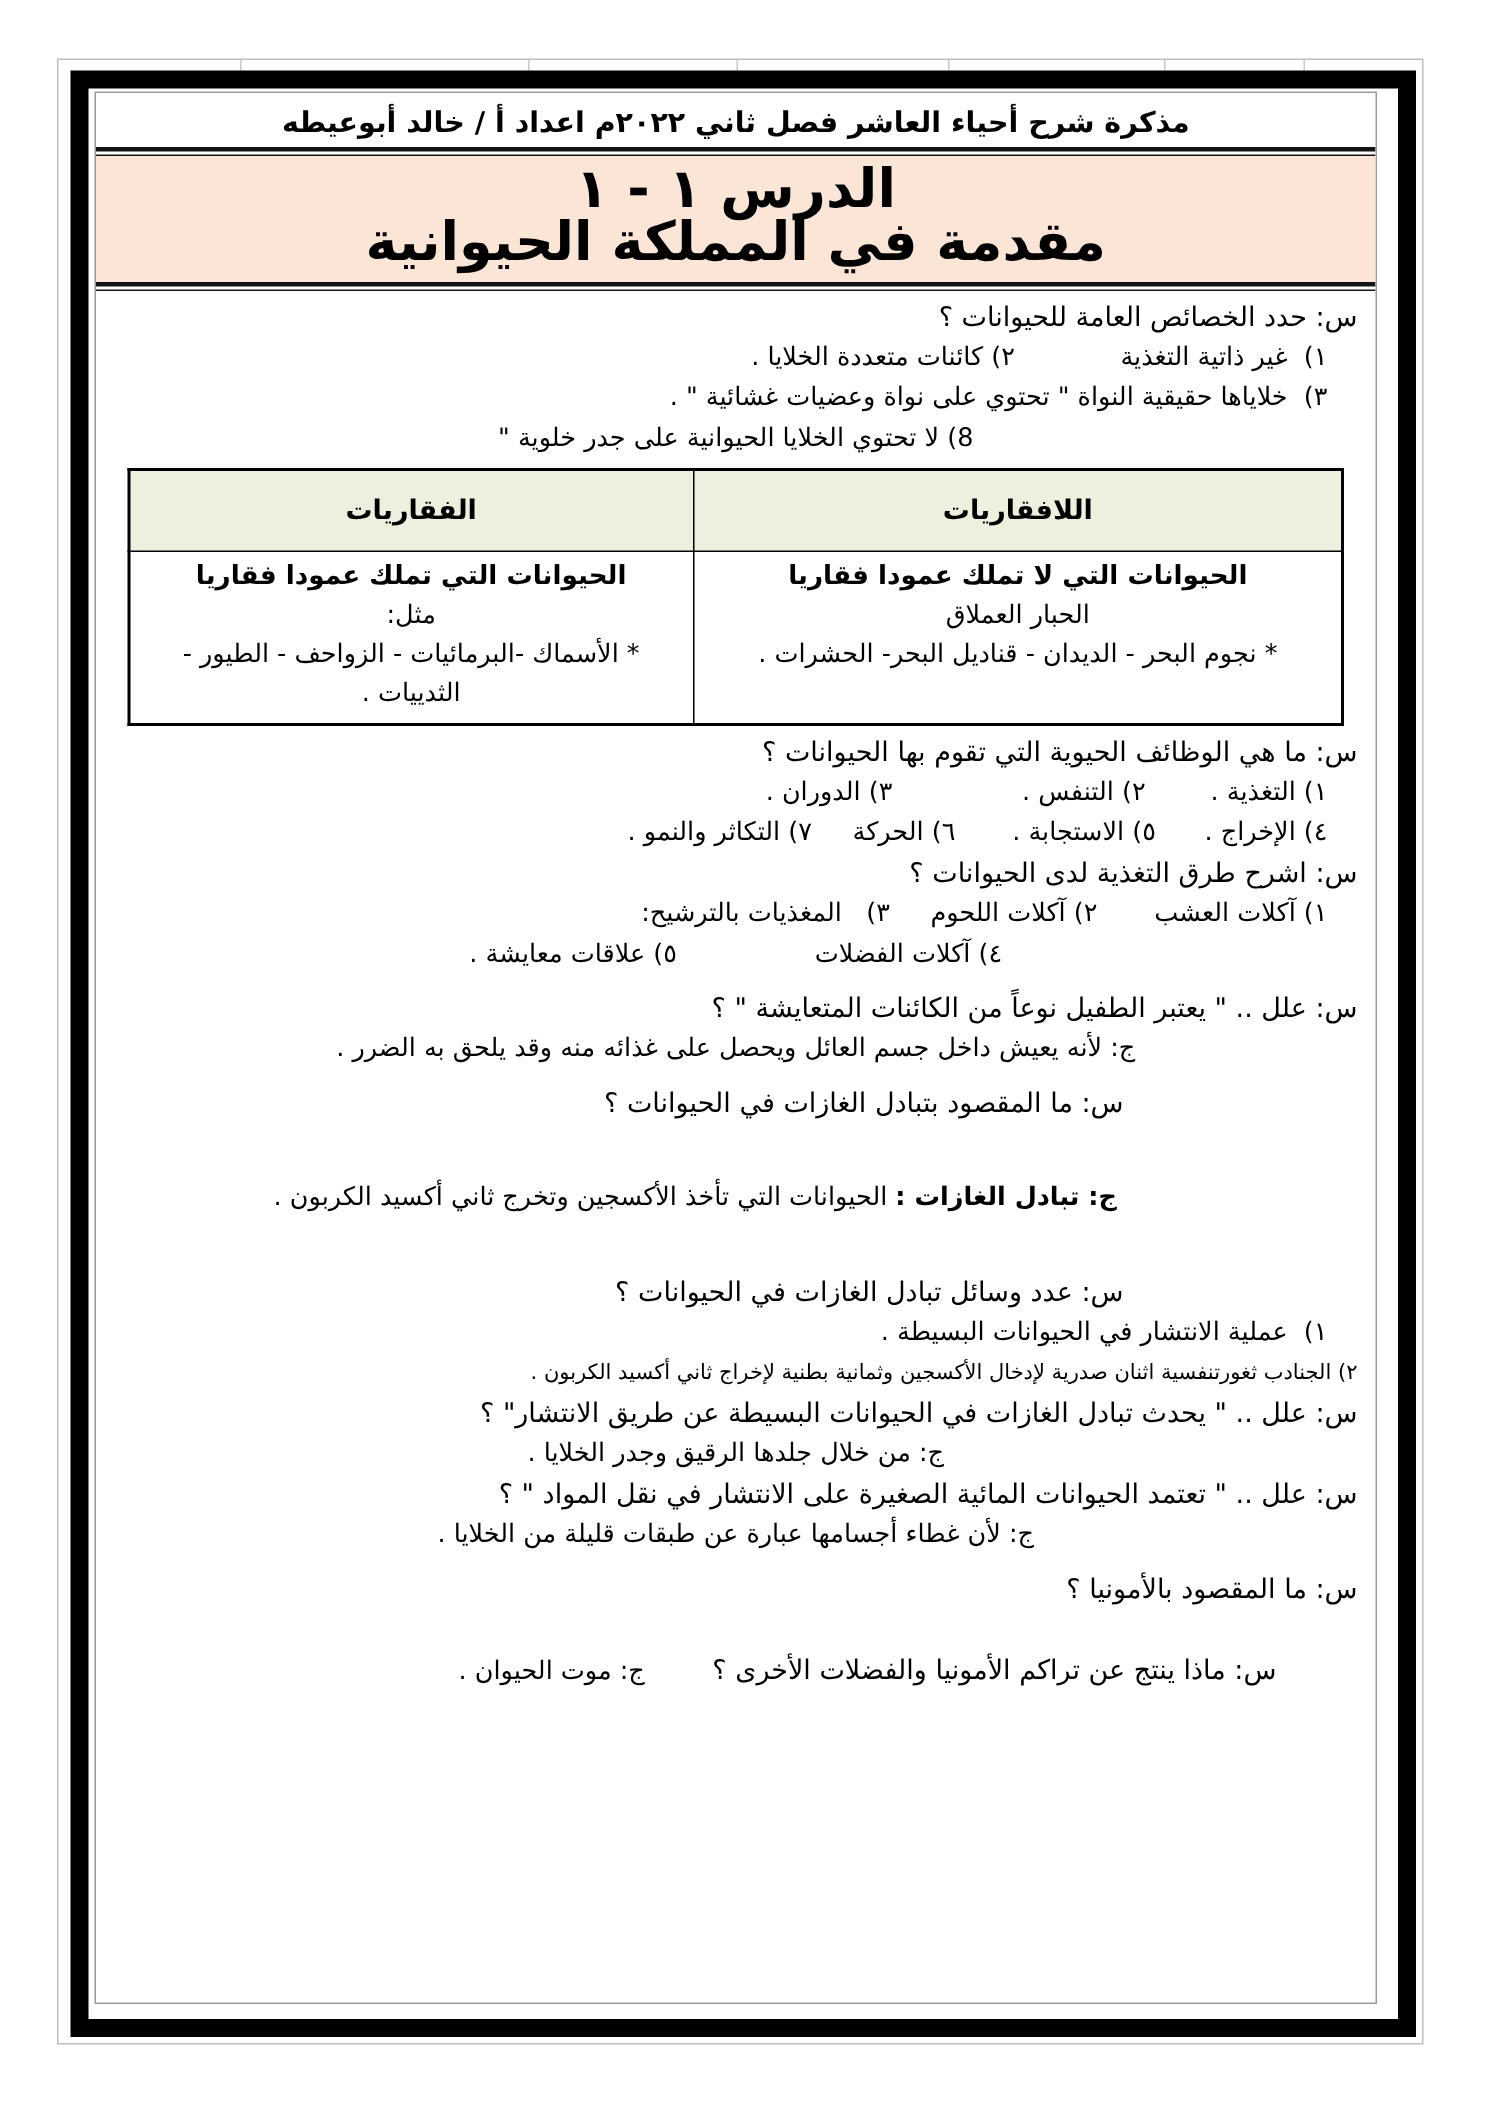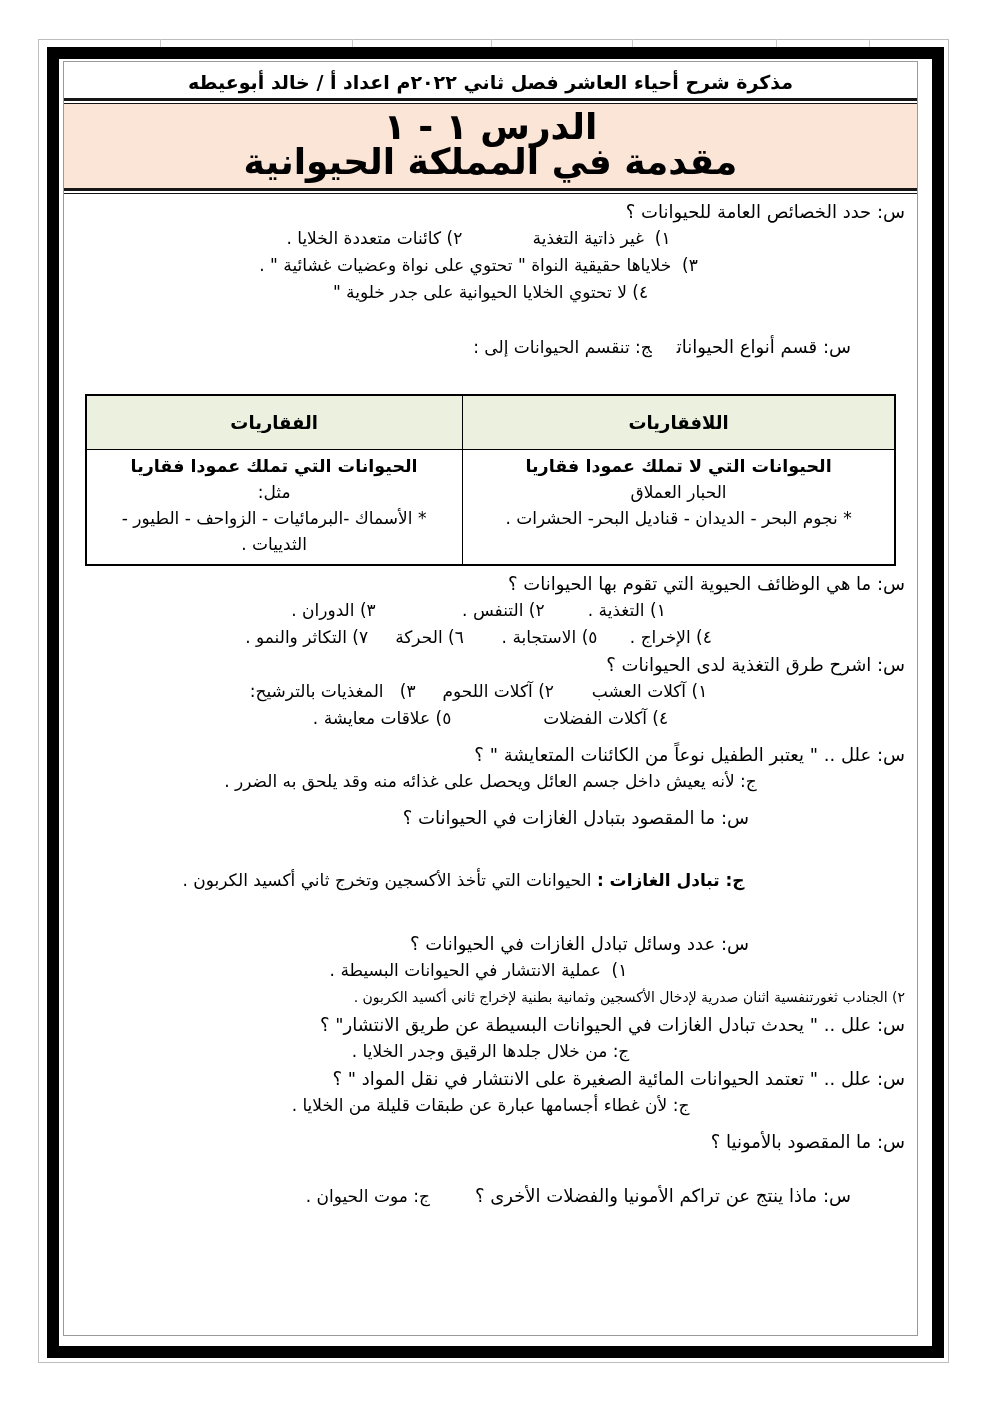--- a/index.html
+++ b/index.html
@@ -16,21 +16,21 @@
     border:1px solid #9a9a9a; overflow:hidden; }
   .doc-header { text-align:center; font-weight:bold; font-size:19px; padding:9px 0 5px; }
   .dline { height:2px; border-top:3px solid #151515; border-bottom:1px solid #151515; }
   .banner { background:var(--banner-bg,#FBE5D6); text-align:center; padding:5px 0 9px; }
   .banner div { font-size:36px; font-weight:bold; line-height:35px; }
   .bodytxt { padding:4px 8px 0; direction:rtl; }
   .ln { font-size:17px; line-height:27px; white-space:pre-wrap; }
   .q { font-weight:normal; font-size:18px; }
   .b { font-weight:bold; }
   .r  { text-align:right; padding-right:4px; }
-  .r1 { text-align:center; padding-right:24px; }
+  .r1 { text-align:right; padding-right:24px; }
   .rc { text-align:right; padding-right:160px; }
   .c  { text-align:center; }
   .sp { margin-top:9px; }
   .fit { font-size:14px; }
   .gap25 { margin-right:25px; }
   .gap45 { margin-right:45px; }
   .tbl { width:97%; margin:6px auto 4px; border-collapse:collapse; border:2px solid #000; }
   .tbl th, .tbl td { border:1px solid #000; }
   .tbl th { background:var(--th-bg,#EBF1DE); font-size:18px; font-weight:bold;
     padding:16px 2px; text-align:center; }
@@ -61,25 +61,22 @@
         <div>الدرس ١ - ١</div>
         <div>مقدمة في المملكة الحيوانية</div>
       </div>
       <div class="dline"></div>
 
       <div class="bodytxt">
 
         <div class="ln q r">س: حدد الخصائص العامة للحيوانات ؟</div>
         <div class="ln r1">١)  غير ذاتية التغذية             ٢) كائنات متعددة الخلايا .</div>
         <div class="ln r1">٣)  خلاياها حقيقية النواة " تحتوي على نواة وعضيات غشائية " .</div>
-        <div class="ln c">٤) لا تحتوي الخلايا الحيوانية على جدر خلوية "</div>
+        <div class="ln c">8) لا تحتوي الخلايا الحيوانية على جدر خلوية "</div>
 
-        <div class="ln r">
-          <span class="q">س: قسم أنواع الحيوانات</span><span class="gap25">ج: تنقسم الحيوانات إلى :</span>
-        </div>
 
         <table class="tbl">
           <thead>
             <tr>
               <th class="col-inv">اللافقاريات</th>
               <th>الفقاريات</th>
             </tr>
           </thead>
           <tbody>
             <tr>

